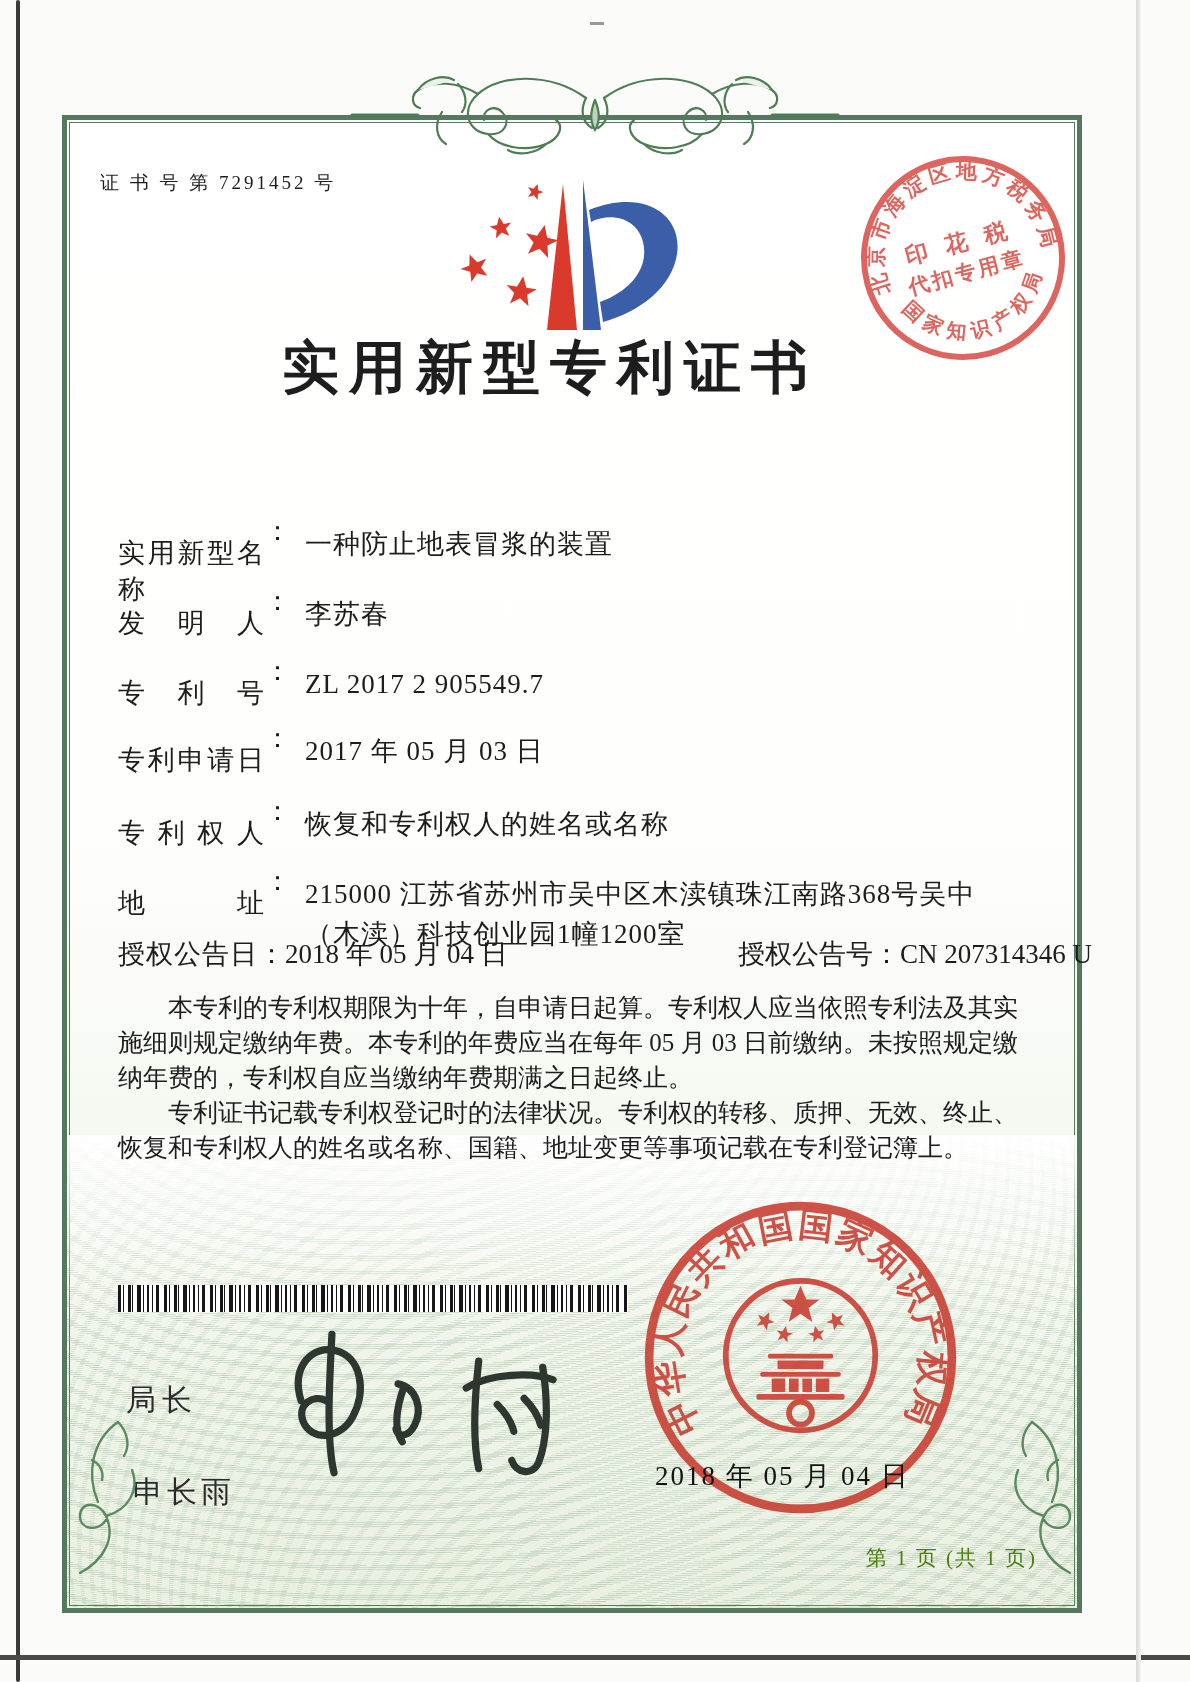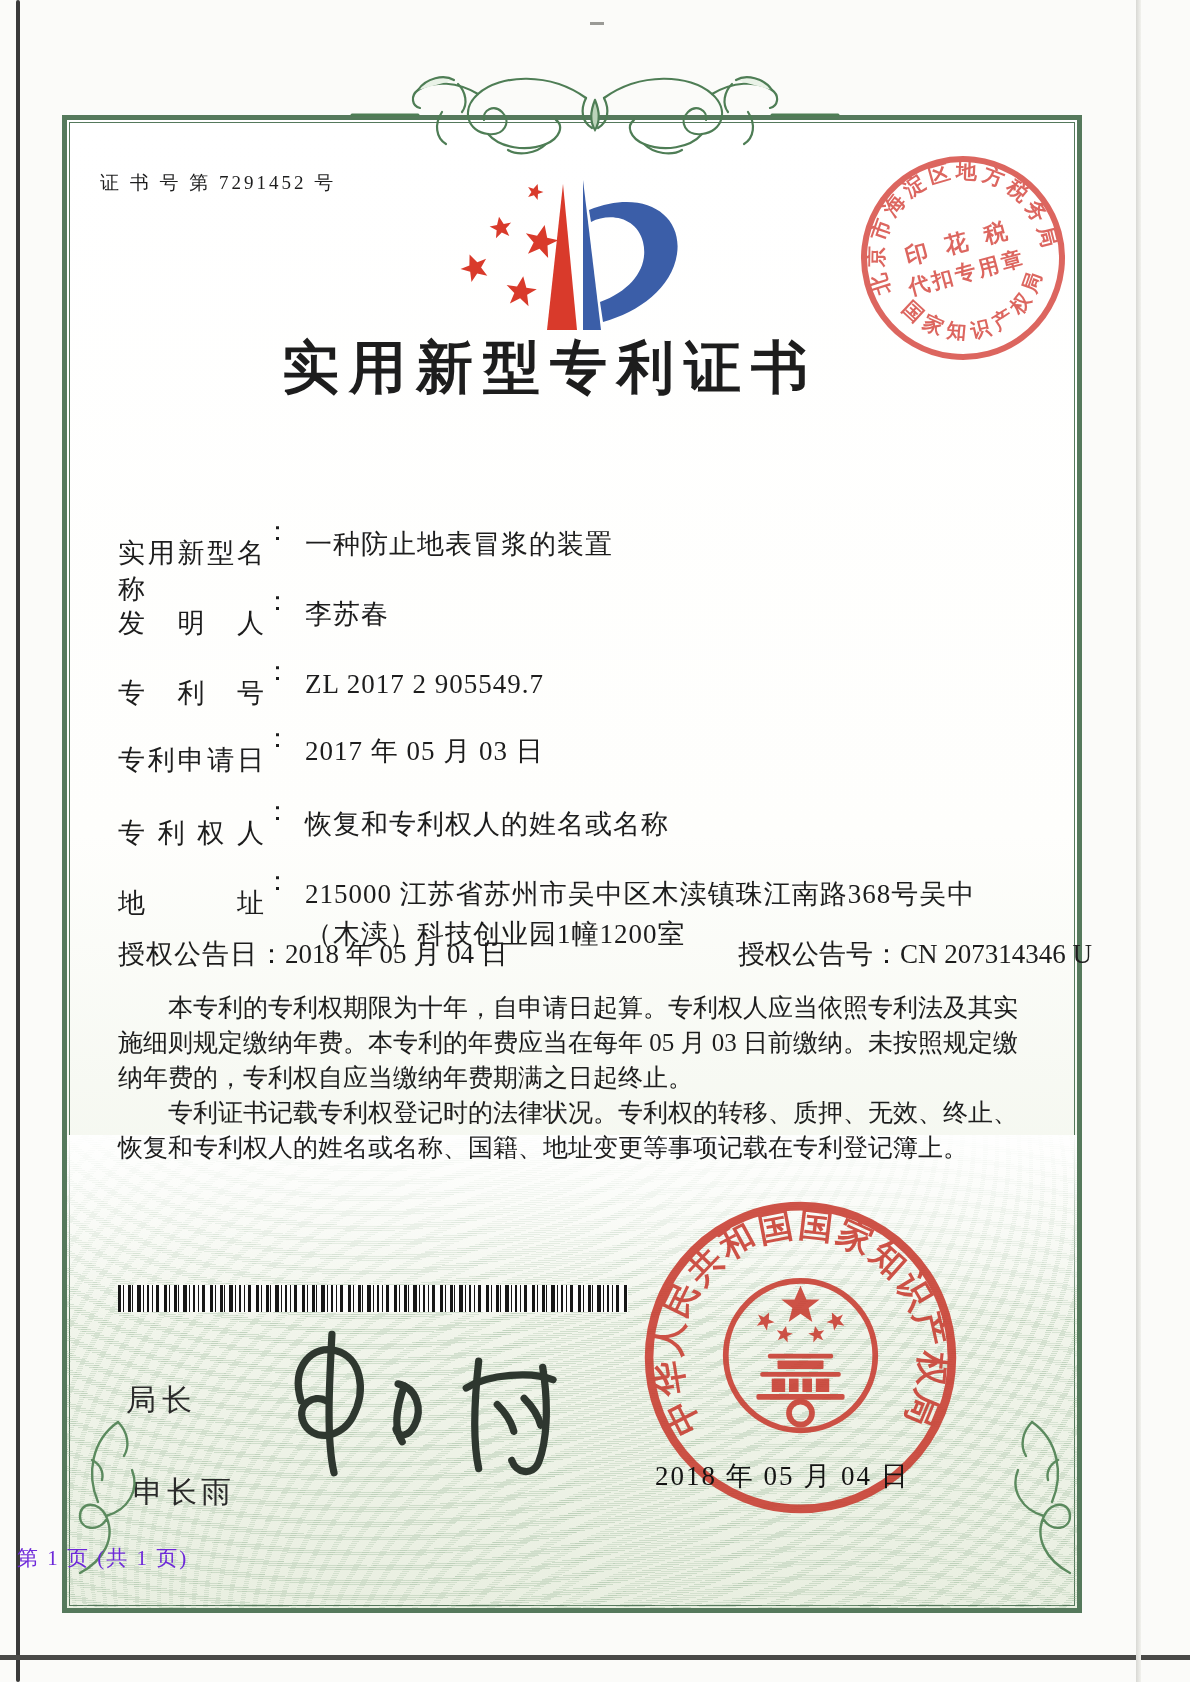--- a/index.html
+++ b/index.html
@@ -46,21 +46,21 @@
       #161616 0 3px,#fdfdfd 3px 5px,#161616 5px 6px,#fdfdfd 6px 10px,
       #161616 10px 13px,#fdfdfd 13px 14px,#161616 14px 15px,#fdfdfd 15px 19px,
       #161616 19px 23px,#fdfdfd 23px 25px,#161616 25px 26px,#fdfdfd 26px 29px,
       #161616 29px 31px,#fdfdfd 31px 34px,#161616 34px 35px,#fdfdfd 35px 38px,
       #161616 38px 41px,#fdfdfd 41px 46px);}
   .signer-title{position:absolute;left:126px;top:1380px;font-size:30px;letter-spacing:6px;font-family:"Liberation Sans","DejaVu Sans",sans-serif;color:#2a2a2a;}
   .signer-name{position:absolute;left:133px;top:1438px;font-size:30px;letter-spacing:4px;font-family:"Liberation Sans","DejaVu Sans",sans-serif;color:#2a2a2a;margin-top:34px;}
   .signature{position:absolute;left:272px;top:1326px;}
   .main-seal{position:absolute;left:628px;top:1185px;}
   .seal-date{position:absolute;left:655px;top:1458px;font-size:27px;letter-spacing:2px;color:#141414;z-index:5;}
-  .page-footer{position:absolute;left:17px;top:1544px;width:1020px;text-align:left;font-size:21px;letter-spacing:2px;color:#6d28d9;z-index:5;}
+  .page-footer{position:absolute;left:17px;top:1544px;width:1020px;text-align:right;font-size:21px;letter-spacing:2px;color:#4d7c0f;z-index:5;}
   .logo{position:absolute;left:443px;top:170px;}
   .tax-stamp{position:absolute;left:843px;top:138px;}
   .ornament-top{position:absolute;left:350px;top:60px;}
   .corner-fl{position:absolute;z-index:2;}
   .corner-fl.bl{left:70px;top:1398px;}
   .corner-fl.br{left:1000px;top:1398px;transform:scaleX(-1);}
 </style>
 </head>
 <body>
 

